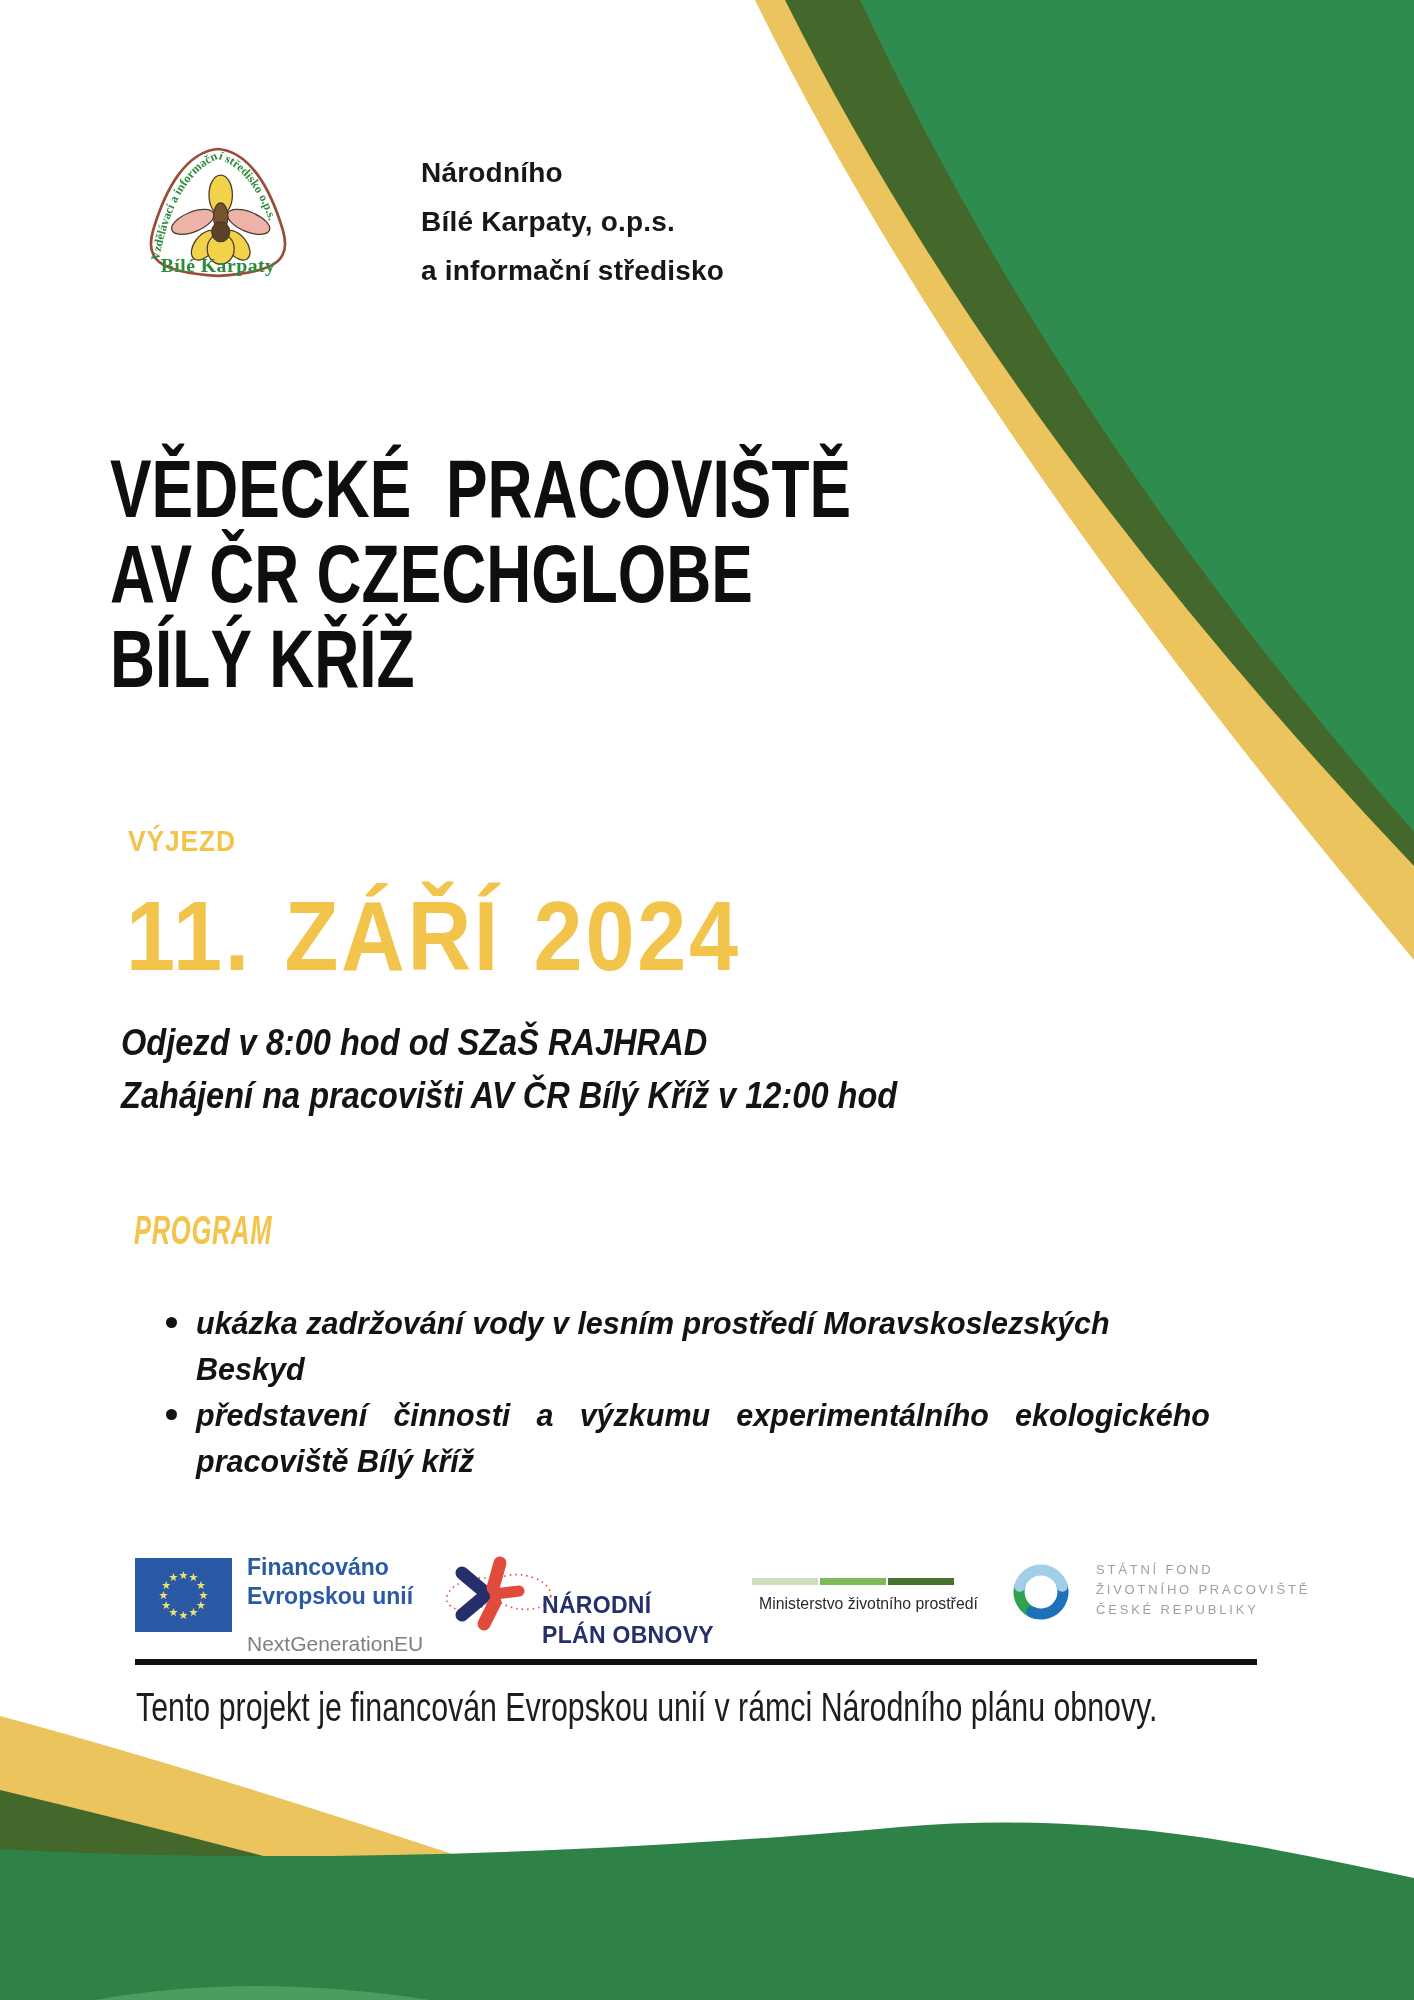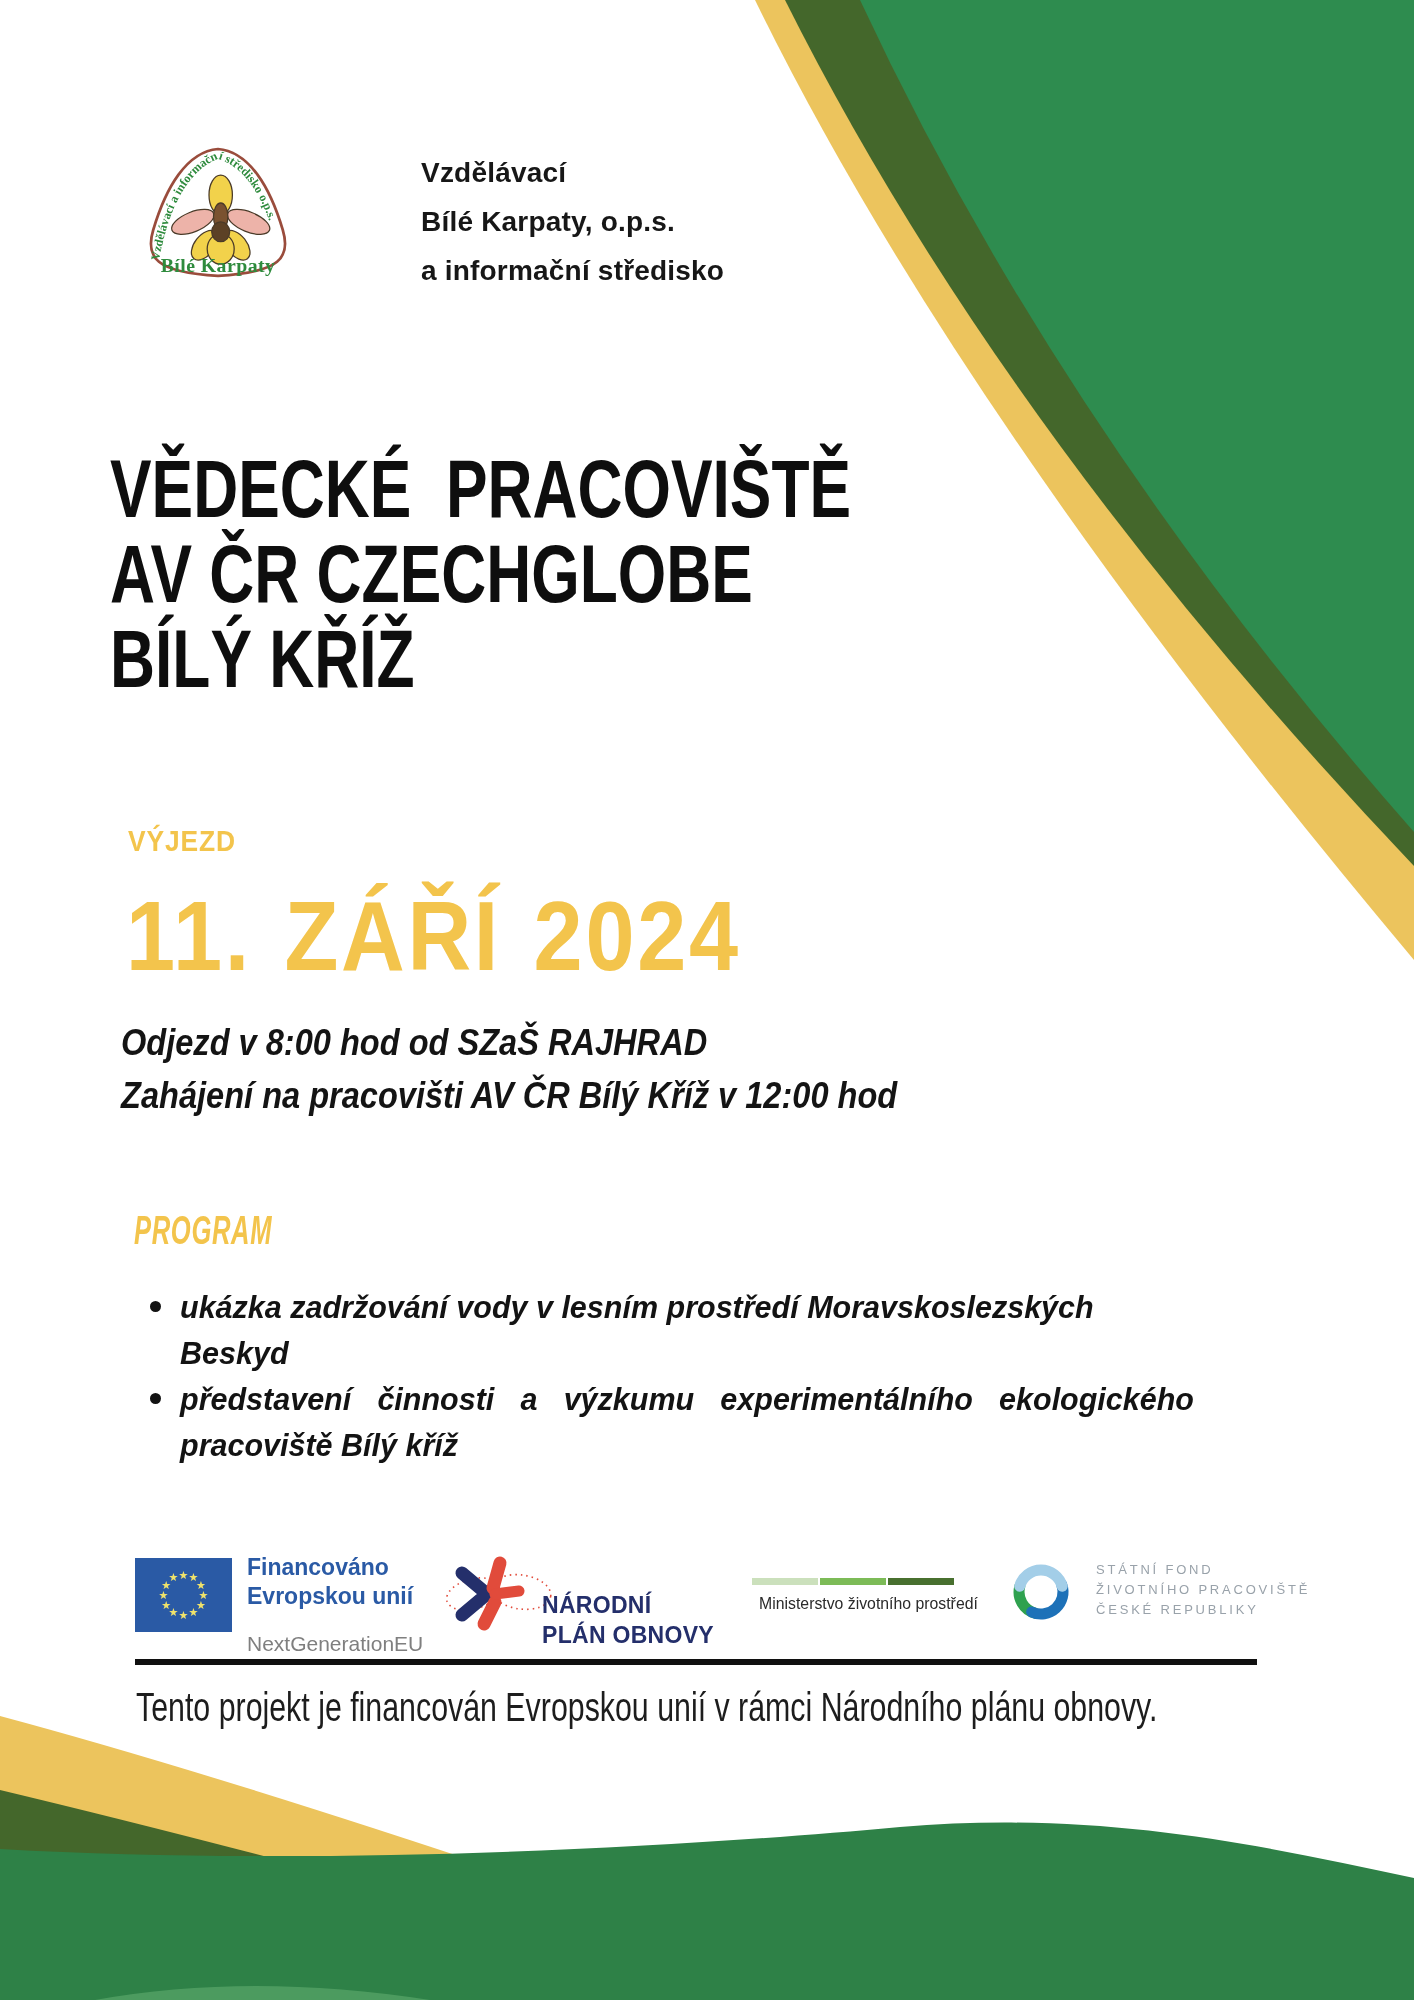--- a/index.html
+++ b/index.html
@@ -24,21 +24,21 @@
   .vyjezd{left:128px;top:824px;font-size:30px;font-weight:700;color:var(--accent-yellow);
           transform:scaleX(.88);transform-origin:left top;letter-spacing:1px;}
   .date{left:126px;top:886px;font-size:98px;font-weight:700;color:var(--accent-yellow);
         transform:scaleX(.9);transform-origin:left top;letter-spacing:3px;word-spacing:6px;line-height:100px;}
   .details{left:121px;top:1016px;font-size:37px;font-weight:700;font-style:italic;color:#141414;
            line-height:53px;transform:scaleX(.88);transform-origin:left top;}
 
   
   .program-heading{left:134px;top:1208px;font-size:40px;font-weight:700;font-style:italic;
                    color:var(--accent-yellow);transform:scaleX(.64);transform-origin:left top;letter-spacing:1px;}
-  .program-list{left:116px;top:1284px;width:1078px;list-style:none;margin:0;padding:0;
+  .program-list{left:116px;top:1284px;width:1078px;list-style:none;margin:16px;padding:0;
                 font-size:30.5px;font-weight:700;font-style:italic;color:#131313;line-height:46px;}
   .program-list li{position:relative;padding-left:64px;margin:0;}
   .program-list li::before{content:"";position:absolute;left:34px;top:17px;width:11px;height:11px;
                 border-radius:50%;background:#131313;}
   .stretch{text-align:justify;text-align-last:justify;}
 
   
   .eu-flag{left:135px;top:1558px;width:97px;height:74px;}
   .eu-star{font-size:11px;fill:var(--eu-star);text-anchor:middle;font-family:"DejaVu Sans",sans-serif;}
   .eu-text{left:247px;top:1553px;line-height:29px;}
@@ -101,21 +101,21 @@
       <ellipse cx="103" cy="80" rx="8" ry="15" fill="#7A5230"></ellipse>
       <ellipse cx="103" cy="97" rx="10" ry="11" fill="#5C4126"></ellipse>
     </g>
     <text class="logo-arc">
       <textPath href="#arc-path" startOffset="1%">Vzdělávací a informační středisko o.p.s.</textPath>
     </text>
     <text class="logo-name" x="100" y="142">Bílé Karpaty</text>
   </svg>
 
   <div class="abs org-text">
-    <div>Vzdělávací</div>
+    <div>Národního</div>
     <div>Bílé Karpaty, o.p.s.</div>
     <div>a informační středisko</div>
   </div>
 
   <div class="abs title">
     <div>VĚDECKÉ  PRACOVIŠTĚ</div>
     <div>AV ČR CZECHGLOBE</div>
     <div>BÍLÝ KŘÍŽ</div>
   </div>
 

